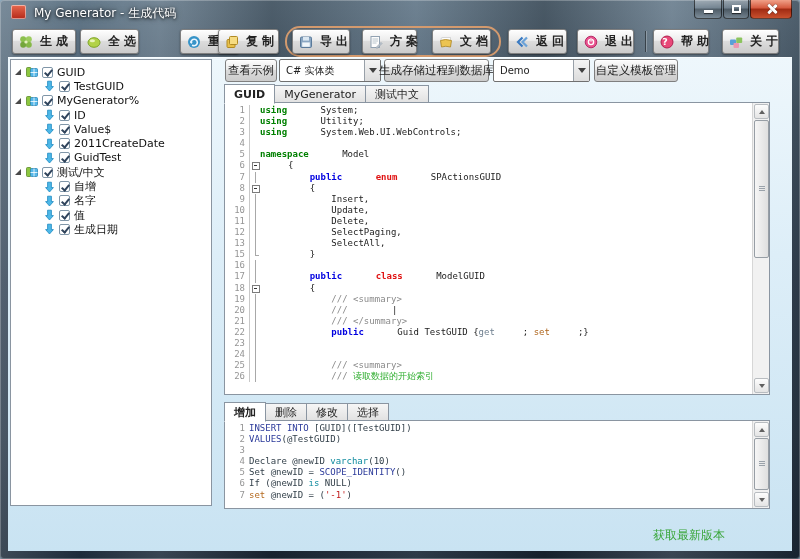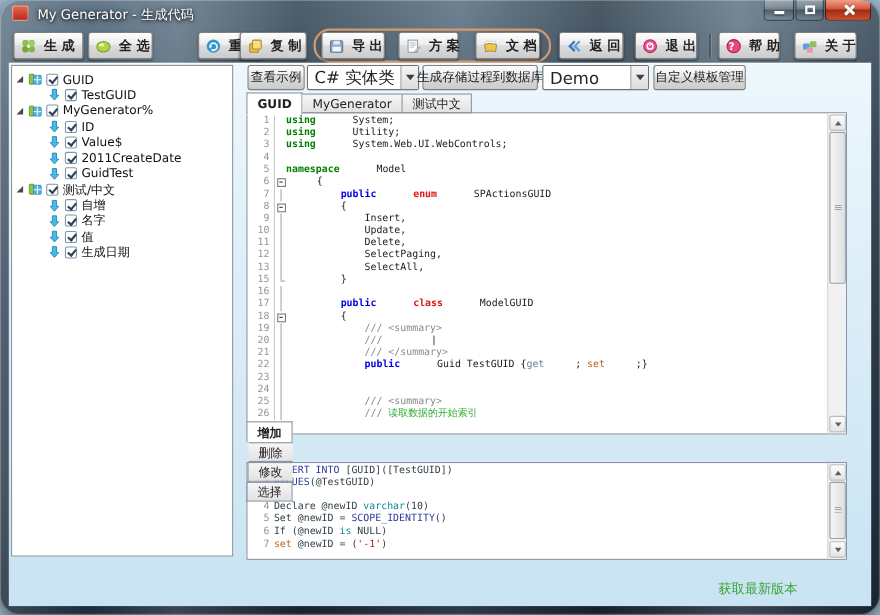--- a/index.html
+++ b/index.html
@@ -1,17 +1,17 @@
 <!DOCTYPE html>
 <html><head>
 <meta charset="utf-8">
 <style>
   html,body{margin:0;padding:0;background:#9bb8cc;font-family:"DejaVu Sans",sans-serif;}
   *{box-sizing:border-box;}
-  .window{position:relative;width:800px;height:559px;border-radius:18px;overflow:hidden;
+  .window{position:relative;width:800px;height:559px;border-radius:4px;overflow:hidden;
     background:
       linear-gradient(90deg, rgba(255,255,255,.14), rgba(255,255,255,0) 10%, rgba(255,255,255,.12) 20%, rgba(0,0,0,.22) 34%, rgba(255,255,255,.07) 52%, rgba(0,0,0,.26) 68%, rgba(255,255,255,.12) 84%, rgba(0,0,0,.2)),
       linear-gradient(180deg,#64798a 0,#4a5d6e 22%,#37485a 50%,#2c3c4c 78%,#1d2b3a 100%);
     box-shadow:inset 0 0 0 1px rgba(255,255,255,.25), 0 4px 14px rgba(0,0,0,.5);}
   
   .titlebar{position:absolute;left:0;top:0;width:100%;height:26px;}
   .app-icon{position:absolute;left:11px;top:5px;width:15px;height:14px;border-radius:2px;
     background:linear-gradient(180deg,#e86a50,#b42818);box-shadow:inset 0 0 0 1px rgba(255,255,255,.5);}
   .title-text{position:absolute;left:34px;top:5px;font-size:12px;color:#fff;text-shadow:0 1px 3px rgba(0,0,0,.9),0 0 6px rgba(0,0,0,.6);}
   .winbtns{position:absolute;right:8px;top:0;display:flex;}
@@ -44,21 +44,21 @@
   .tree-row{display:flex;align-items:center;height:14.3px;font-size:11px;color:#111;gap:4px;padding-left:4px;}
   .tree-row.child{padding-left:33px;}
   .exp{width:0;height:0;border-bottom:6px solid #4a4a4a;border-left:6px solid transparent;margin-right:1px;}
   .cb{width:11px;height:11px;background:#fff;border:1px solid #8096a8;border-radius:2px;position:relative;flex:0 0 11px;}
   .cb::after{content:"";position:absolute;left:2.5px;top:0.5px;width:3px;height:6px;border-right:2px solid #30445c;border-bottom:2px solid #30445c;transform:rotate(40deg);}
   .tree-label{white-space:nowrap;}
   
   .cbtn{position:absolute;top:2px;height:23px;display:flex;align-items:center;justify-content:center;
     background:linear-gradient(180deg,#fdfdfd,#ebebeb 45%,#dadada 50%,#cccccc);
     border:1px solid #7f7f7f;border-radius:3px;font-size:11.5px;color:#222;box-shadow:inset 0 1px 0 #fff;white-space:nowrap;}
-  .combo{position:absolute;top:2px;height:23px;background:#fff;border:1px solid #707070;border-radius:2px;font-size:15px;color:#222;display:flex;align-items:center;}
+  .combo{position:absolute;top:2px;height:23px;background:#fff;border:1px solid #707070;border-radius:2px;font-size:10px;color:#222;display:flex;align-items:center;}
   .combo .val{flex:1;padding-left:6px;white-space:nowrap;overflow:hidden;}
   .combo .arrowbox{width:16px;height:100%;border-left:1px solid #98a0a8;background:linear-gradient(180deg,#f4f4f4,#dcdcdc);display:flex;align-items:center;justify-content:center;}
   .combo .arrowbox i{width:0;height:0;border-left:4px solid transparent;border-right:4px solid transparent;border-top:5px solid #404040;}
   
   .tabstrip{position:absolute;display:flex;align-items:flex-end;z-index:3;}
   .tab{height:18px;line-height:17px;padding:0 9px;font-size:11px;color:#222;background:linear-gradient(180deg,#f6f6f6,#e2e2e2);
     border:1px solid #8a95a1;border-right:none;white-space:nowrap;}
   .tab:last-child{border-right:1px solid #8a95a1;}
   .tab.active{background:#fff;height:20px;line-height:19px;margin-bottom:-1px;border-bottom:1px solid #fff;border-right:1px solid #8a95a1;font-weight:bold;}
   .tab.active + .tab{border-left:none;}
@@ -395,21 +395,21 @@
         <div class="sb-arrow up">
             <i></i>
           </div>
         <div class="sb-thumb" style="top:17px;height:138px;"></div>
         <div class="sb-arrow down">
             <i></i>
           </div>
       </div>
     </div>
 
-    <div class="tabstrip" style="left:216px;top:326px;flex-direction:column;" id="sql-tabs">
+    <div class="tabstrip" style="left:216px;top:345px;" id="sql-tabs">
         <span class="tab active">增加</span>
         <span class="tab">删除</span>
         <span class="tab">修改</span>
         <span class="tab">选择</span>
       </div>
 
     <div class="panel editor" style="left:216px;top:363px;width:546px;height:89px;z-index:2;">
       <div class="code-lines" id="sql-code">
           <div class="cl"><span class="ln">1</span><span class="cd"><span class="t-sb">INSERT INTO</span><span class="t-sd"> [GUID]([TestGUID])</span></span></div>
           <div class="cl"><span class="ln">2</span><span class="cd"><span class="t-sb">VALUES</span><span class="t-sd">(@TestGUID)</span></span></div>

